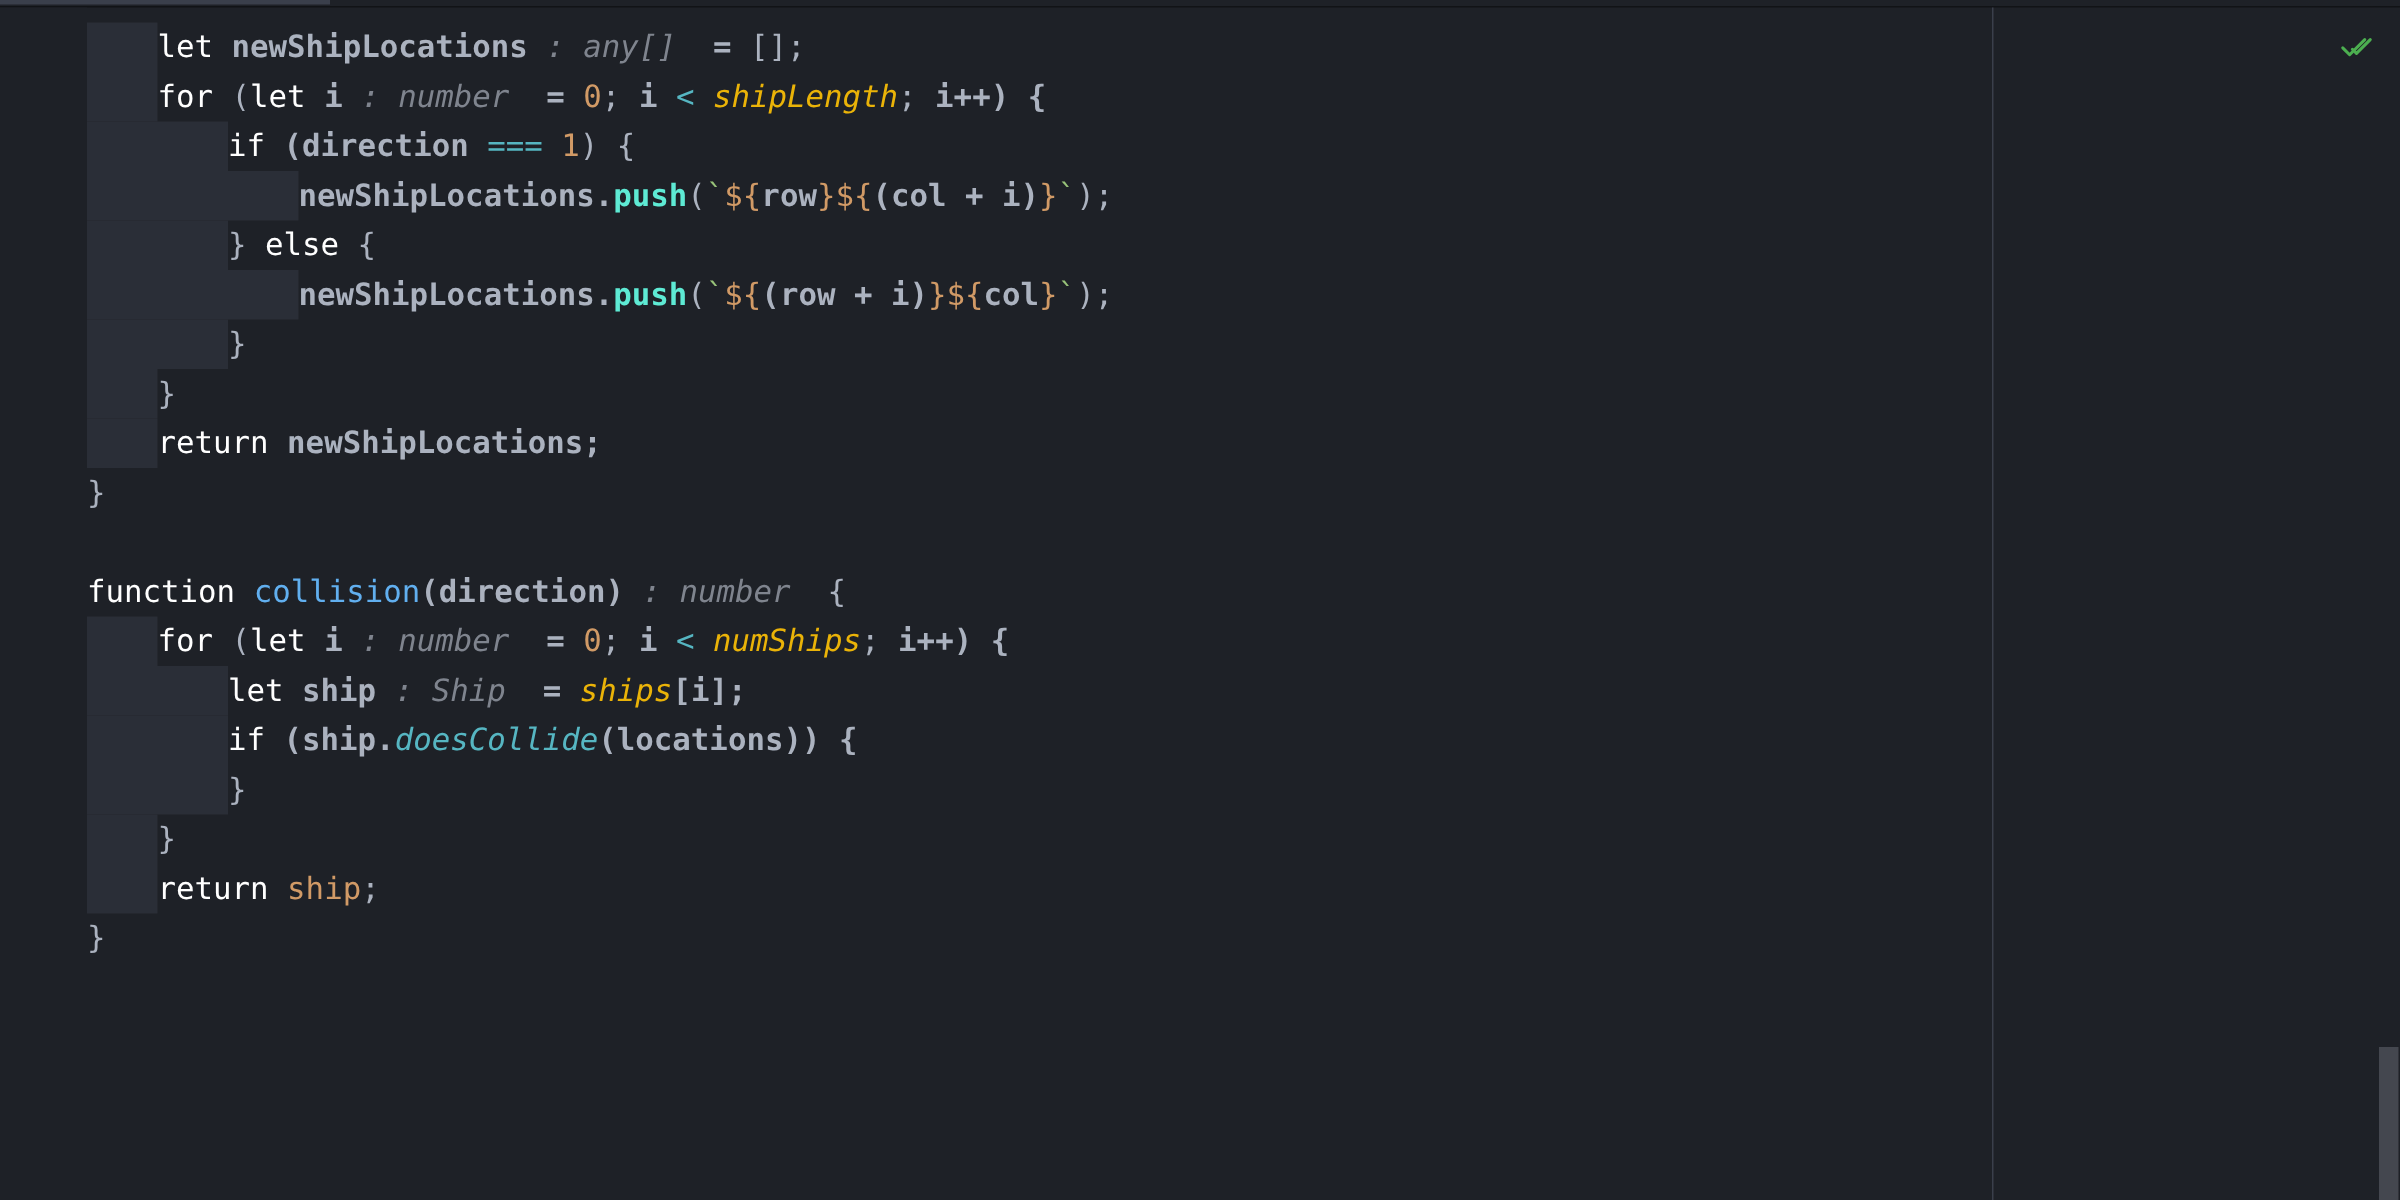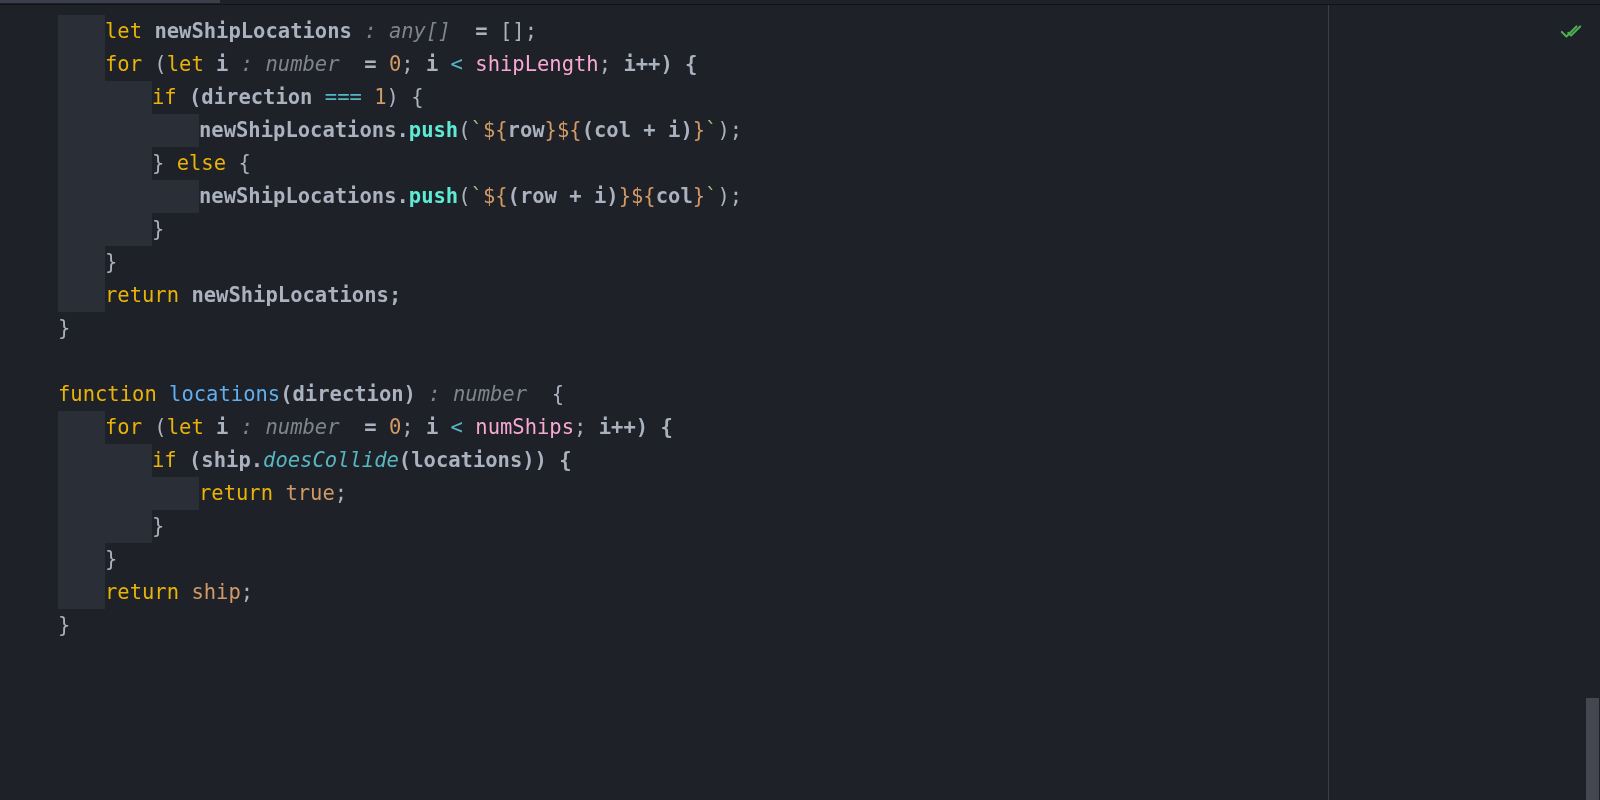--- a/index.html
+++ b/index.html
@@ -56,23 +56,23 @@
     position: relative;
   }
   .indent-bg {
     display: inline-block;
     background: #2a2e37;
     height: 33px;
     vertical-align: bottom;
   }
 
   
-  .kw   { color: #eab308; text-align: center; }  
+  .kw   { color: #ffffff; text-align: center; }  
   .ident{ color: #abb2bf; font-weight: bold; }  
-  .varit{ color: #f9a8d4; }
+  .varit{ color: #eab308; font-style: italic; }
   .fn   { color: #5eead4; font-weight: bold; }  
   .fnit { color: #56b6c2; font-style: italic; } 
   .num  { color: #d19a66; }
   .punc { color: #abb2bf; }
   .op   { color: #56b6c2; }
   .str  { color: #98c379; }
   .type { color: #7f848e; font-style: italic; margin-top: 36px; }
   .decl { color: #61afef; } 
 
   .scrollbar-track {
@@ -120,28 +120,28 @@
     <div class="line"><span class="indent-bg" style="width:94px"></span><span class="punc">}</span></div>
 
     <div class="line"><span class="indent-bg" style="width:47px"></span><span class="punc">}</span></div>
 
     <div class="line"><span class="indent-bg" style="width:47px"></span><span class="kw">return</span><span class="ident"> newShipLocations;</span></div>
 
     <div class="line"><span class="punc">}</span></div>
 
     <div class="line"></div>
 
-    <div class="line"><span class="kw">function</span><span class="ident"> </span><span class="decl">locations</span><span class="ident">(direction)</span><span class="type"> : number </span><span class="punc"> {</span></div>
+    <div class="line"><span class="kw">function</span><span class="ident"> </span><span class="decl">collision</span><span class="ident">(direction)</span><span class="type"> : number </span><span class="punc"> {</span></div>
 
     <div class="line"><span class="indent-bg" style="width:47px"></span><span class="kw">for</span><span class="punc"> (</span><span class="kw">let</span><span class="ident"> i</span><span class="type"> : number </span><span class="ident"> = </span><span class="num">0</span><span class="punc">; </span><span class="ident">i </span><span class="op">&lt;</span><span class="varit"> numShips</span><span class="punc">; </span><span class="ident">i++) {</span></div>
 
+    <div class="line"><span class="indent-bg" style="width:94px"></span><span class="kw">let</span><span class="ident"> ship</span><span class="type"> : Ship </span><span class="ident"> = </span><span class="varit">ships</span><span class="ident">[i];</span></div>
 
     <div class="line"><span class="indent-bg" style="width:94px"></span><span class="kw">if</span><span class="ident"> (ship.</span><span class="fnit">doesCollide</span><span class="ident">(locations)) {</span></div>
 
-    <div class="line"><span class="indent-bg" style="width:141px"></span><span class="kw">return</span><span class="ident"> </span><span class="num">true</span><span class="punc">;</span></div>
 
     <div class="line"><span class="indent-bg" style="width:94px"></span><span class="punc">}</span></div>
 
     <div class="line"><span class="indent-bg" style="width:47px"></span><span class="punc">}</span></div>
 
     <div class="line"><span class="indent-bg" style="width:47px"></span><span class="kw">return</span><span class="ident"> </span><span class="num">ship</span><span class="punc">;</span></div>
 
     <div class="line"><span class="punc">}</span></div>
 
   </div>

